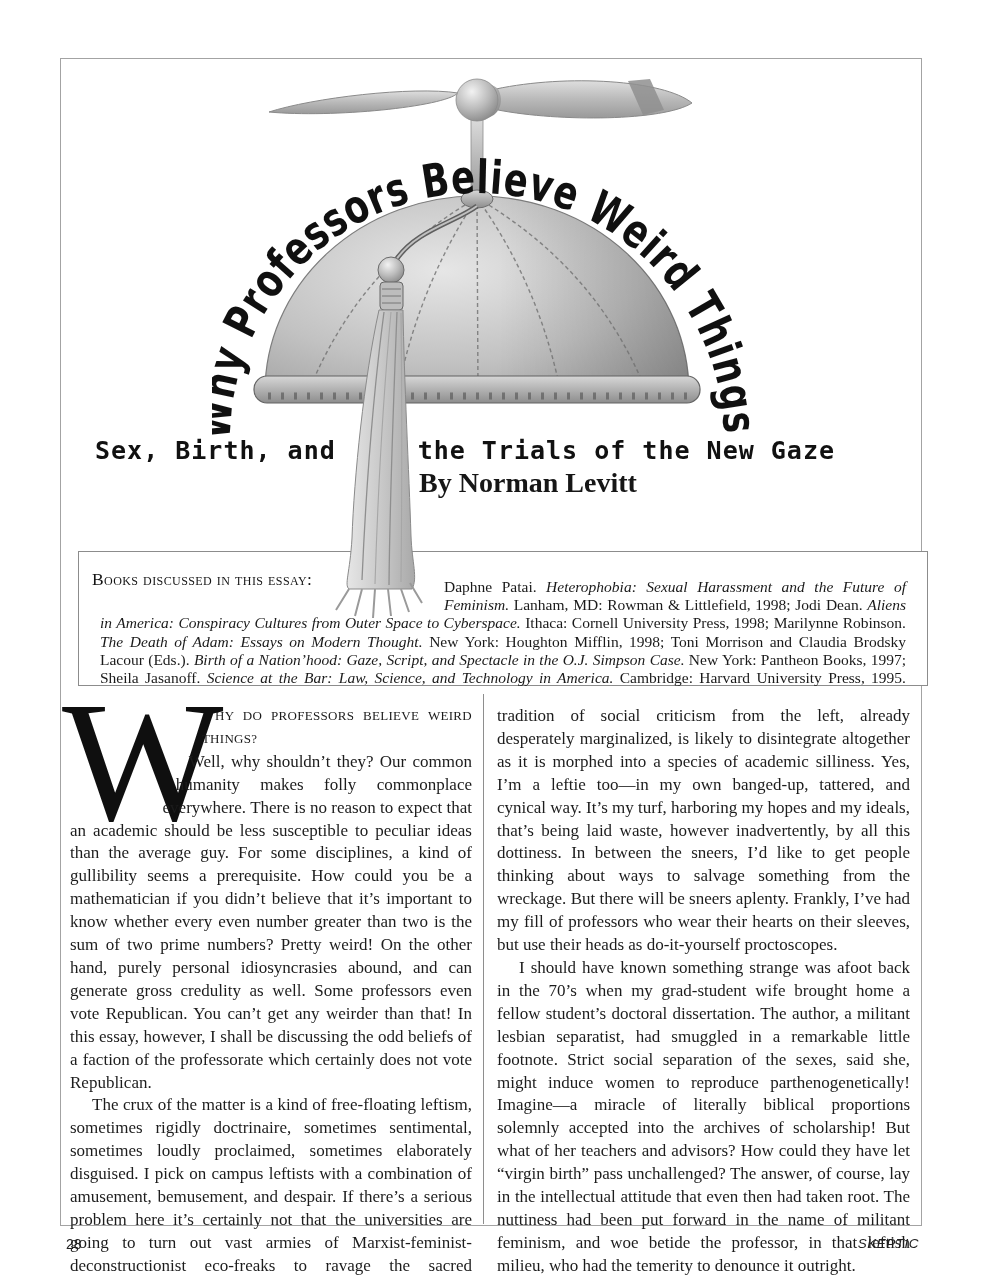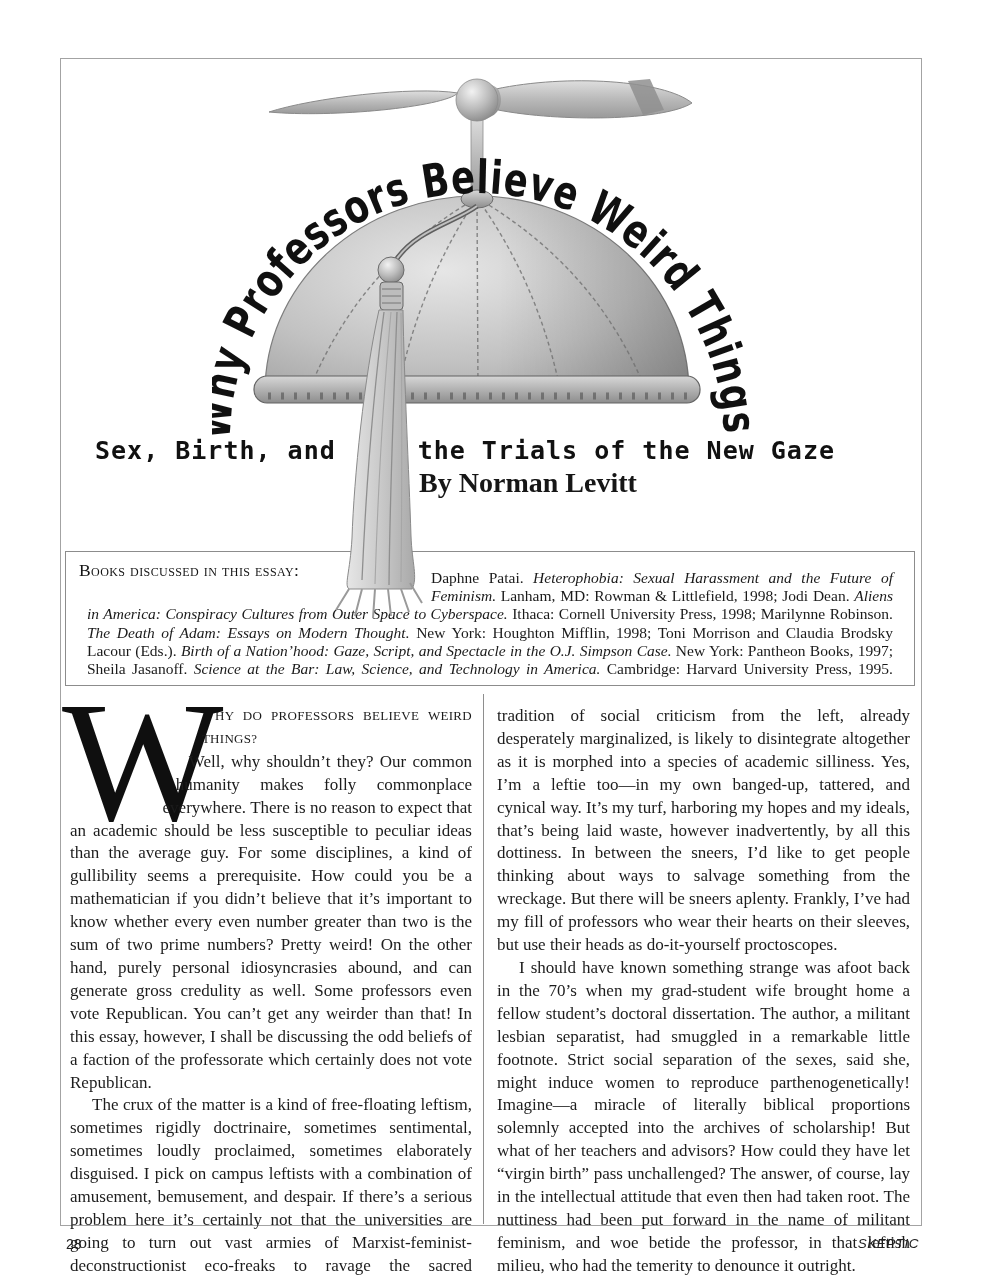--- a/index.html
+++ b/index.html
@@ -27,23 +27,23 @@
     font-family:"DejaVu Sans Mono", monospace;font-weight:bold;
     font-size:25px;letter-spacing:1px;color:#111;white-space:nowrap;
   }
   .byline{
     position:absolute;left:528px;top:467px;transform:translateX(-50%);
     font-family:"Liberation Serif", serif;font-weight:bold;font-size:28px;
     color:#161616;z-index:3;white-space:nowrap;text-align:right;
   }
   
   .books-box{
-    position:absolute;left:65px;top:551px;width:850px;height:135px;
+    position:absolute;left:78px;top:551px;width:850px;height:135px;
     border:1px solid #8c8c8c;background:#fff;box-sizing:border-box;
-    padding:9px 13px 0 13px;z-index:2;
+    padding:18px 13px 0 13px;z-index:2;
     font-size:15.5px;line-height:18.2px;color:#1a1a1a;
   }
   .books-float{
     float:left;width:352px;height:37px;
   }
   .books-heading{
     font-variant:small-caps;font-size:17.5px;letter-spacing:0.4px;color:#141414;
   }
   .books-paragraph{
     margin:8px;text-align:justify;text-align-last:justify;

